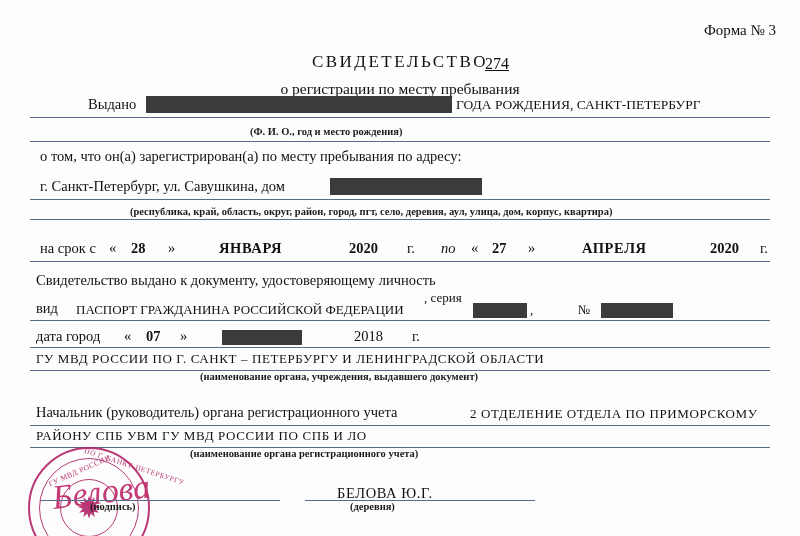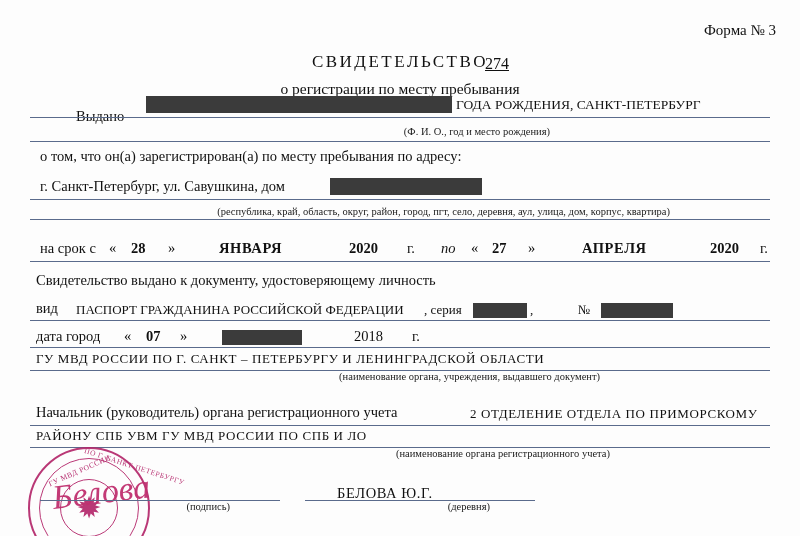--- a/index.html
+++ b/index.html
@@ -32,22 +32,23 @@
   .redact {
     display: inline-block;
     background: #3b3b3b;
     vertical-align: middle;
     height: 15px;
   }
   .caption {
     position: absolute;
     font-size: 10.5px;
     color: #1b1b1b;
-    text-align: right;
+    text-align: left;
     font-family: "Liberation Serif", serif;
+    font-weight: bold;
   }
   .txt { position: absolute; font-size: 14.5px; white-space: nowrap; }
   .txt-sm { position: absolute; font-size: 13px; white-space: nowrap; }
   .bold { font-weight: bold; }
 
   
   #form-no {
     right: 24px; top: 22px;
     font-size: 15px;
   }
@@ -137,21 +138,21 @@
 <div class="page">
 
   <div class="txt abs" id="form-no">Форма № 3</div>
 
   <div class="abs" id="doc-title">СВИДЕТЕЛЬСТВО</div>
 
   <div class="abs" id="doc-number">274</div>
 
   <div class="abs" id="doc-subtitle">о регистрации по месту пребывания</div>
 
-  <div class="txt" style="left:76px; top:96px;margin-top:12px;">Выдано</div>
+  <div class="txt" style="left:88px; top:96px;">Выдано</div>
   <div class="abs" style="left:146px; top:94px;">
     <span class="redact" style="width:306px; height:17px;"></span>
   </div>
   <div class="txt" style="left:456px; top:97px; font-size:13.5px;">ГОДА РОЖДЕНИЯ, САНКТ-ПЕТЕРБУРГ</div>
   <div class="rule" style="left:30px; top:117px; width:740px;"></div>
   <div class="rule" style="left:30px; top:141px; width:740px;"></div>
   <div class="caption" style="left:250px; top:126px; width:300px;">(Ф. И. О., год и место рождения)</div>
 
   <div class="txt" style="left:40px; top:148px;">о том, что он(а) зарегистрирован(а) по месту пребывания по адресу:</div>
 
@@ -176,21 +177,21 @@
   <div class="txt" style="left:528px; top:240px;">»</div>
   <div class="txt bold spaced" style="left:582px; top:240px;">АПРЕЛЯ</div>
   <div class="txt bold" style="left:710px; top:240px;">2020</div>
   <div class="txt" style="left:760px; top:240px;">г.</div>
   <div class="rule" style="left:30px; top:261px; width:740px;"></div>
 
   <div class="txt" style="left:36px; top:272px;">Свидетельство выдано к документу, удостоверяющему личность</div>
 
   <div class="txt" style="left:36px; top:300px;">вид</div>
   <div class="txt-sm" style="left:76px; top:302px;">ПАСПОРТ ГРАЖДАНИНА РОССИЙСКОЙ ФЕДЕРАЦИИ</div>
-  <div class="txt-sm" style="left:424px; top:302px;">, серия</div>
+  <div class="txt-sm" style="left:424px; top:290px;">, серия</div>
   <div class="abs" style="left:473px; top:300px;">
     <span class="redact" style="width:54px; height:15px;"></span>
   </div>
   <div class="txt-sm" style="left:530px; top:302px;">,</div>
   <div class="txt-sm" style="left:578px; top:302px;">№</div>
   <div class="abs" style="left:601px; top:300px;">
     <span class="redact" style="width:72px; height:15px;"></span>
   </div>
   <div class="rule" style="left:30px; top:320px; width:740px;"></div>
 

